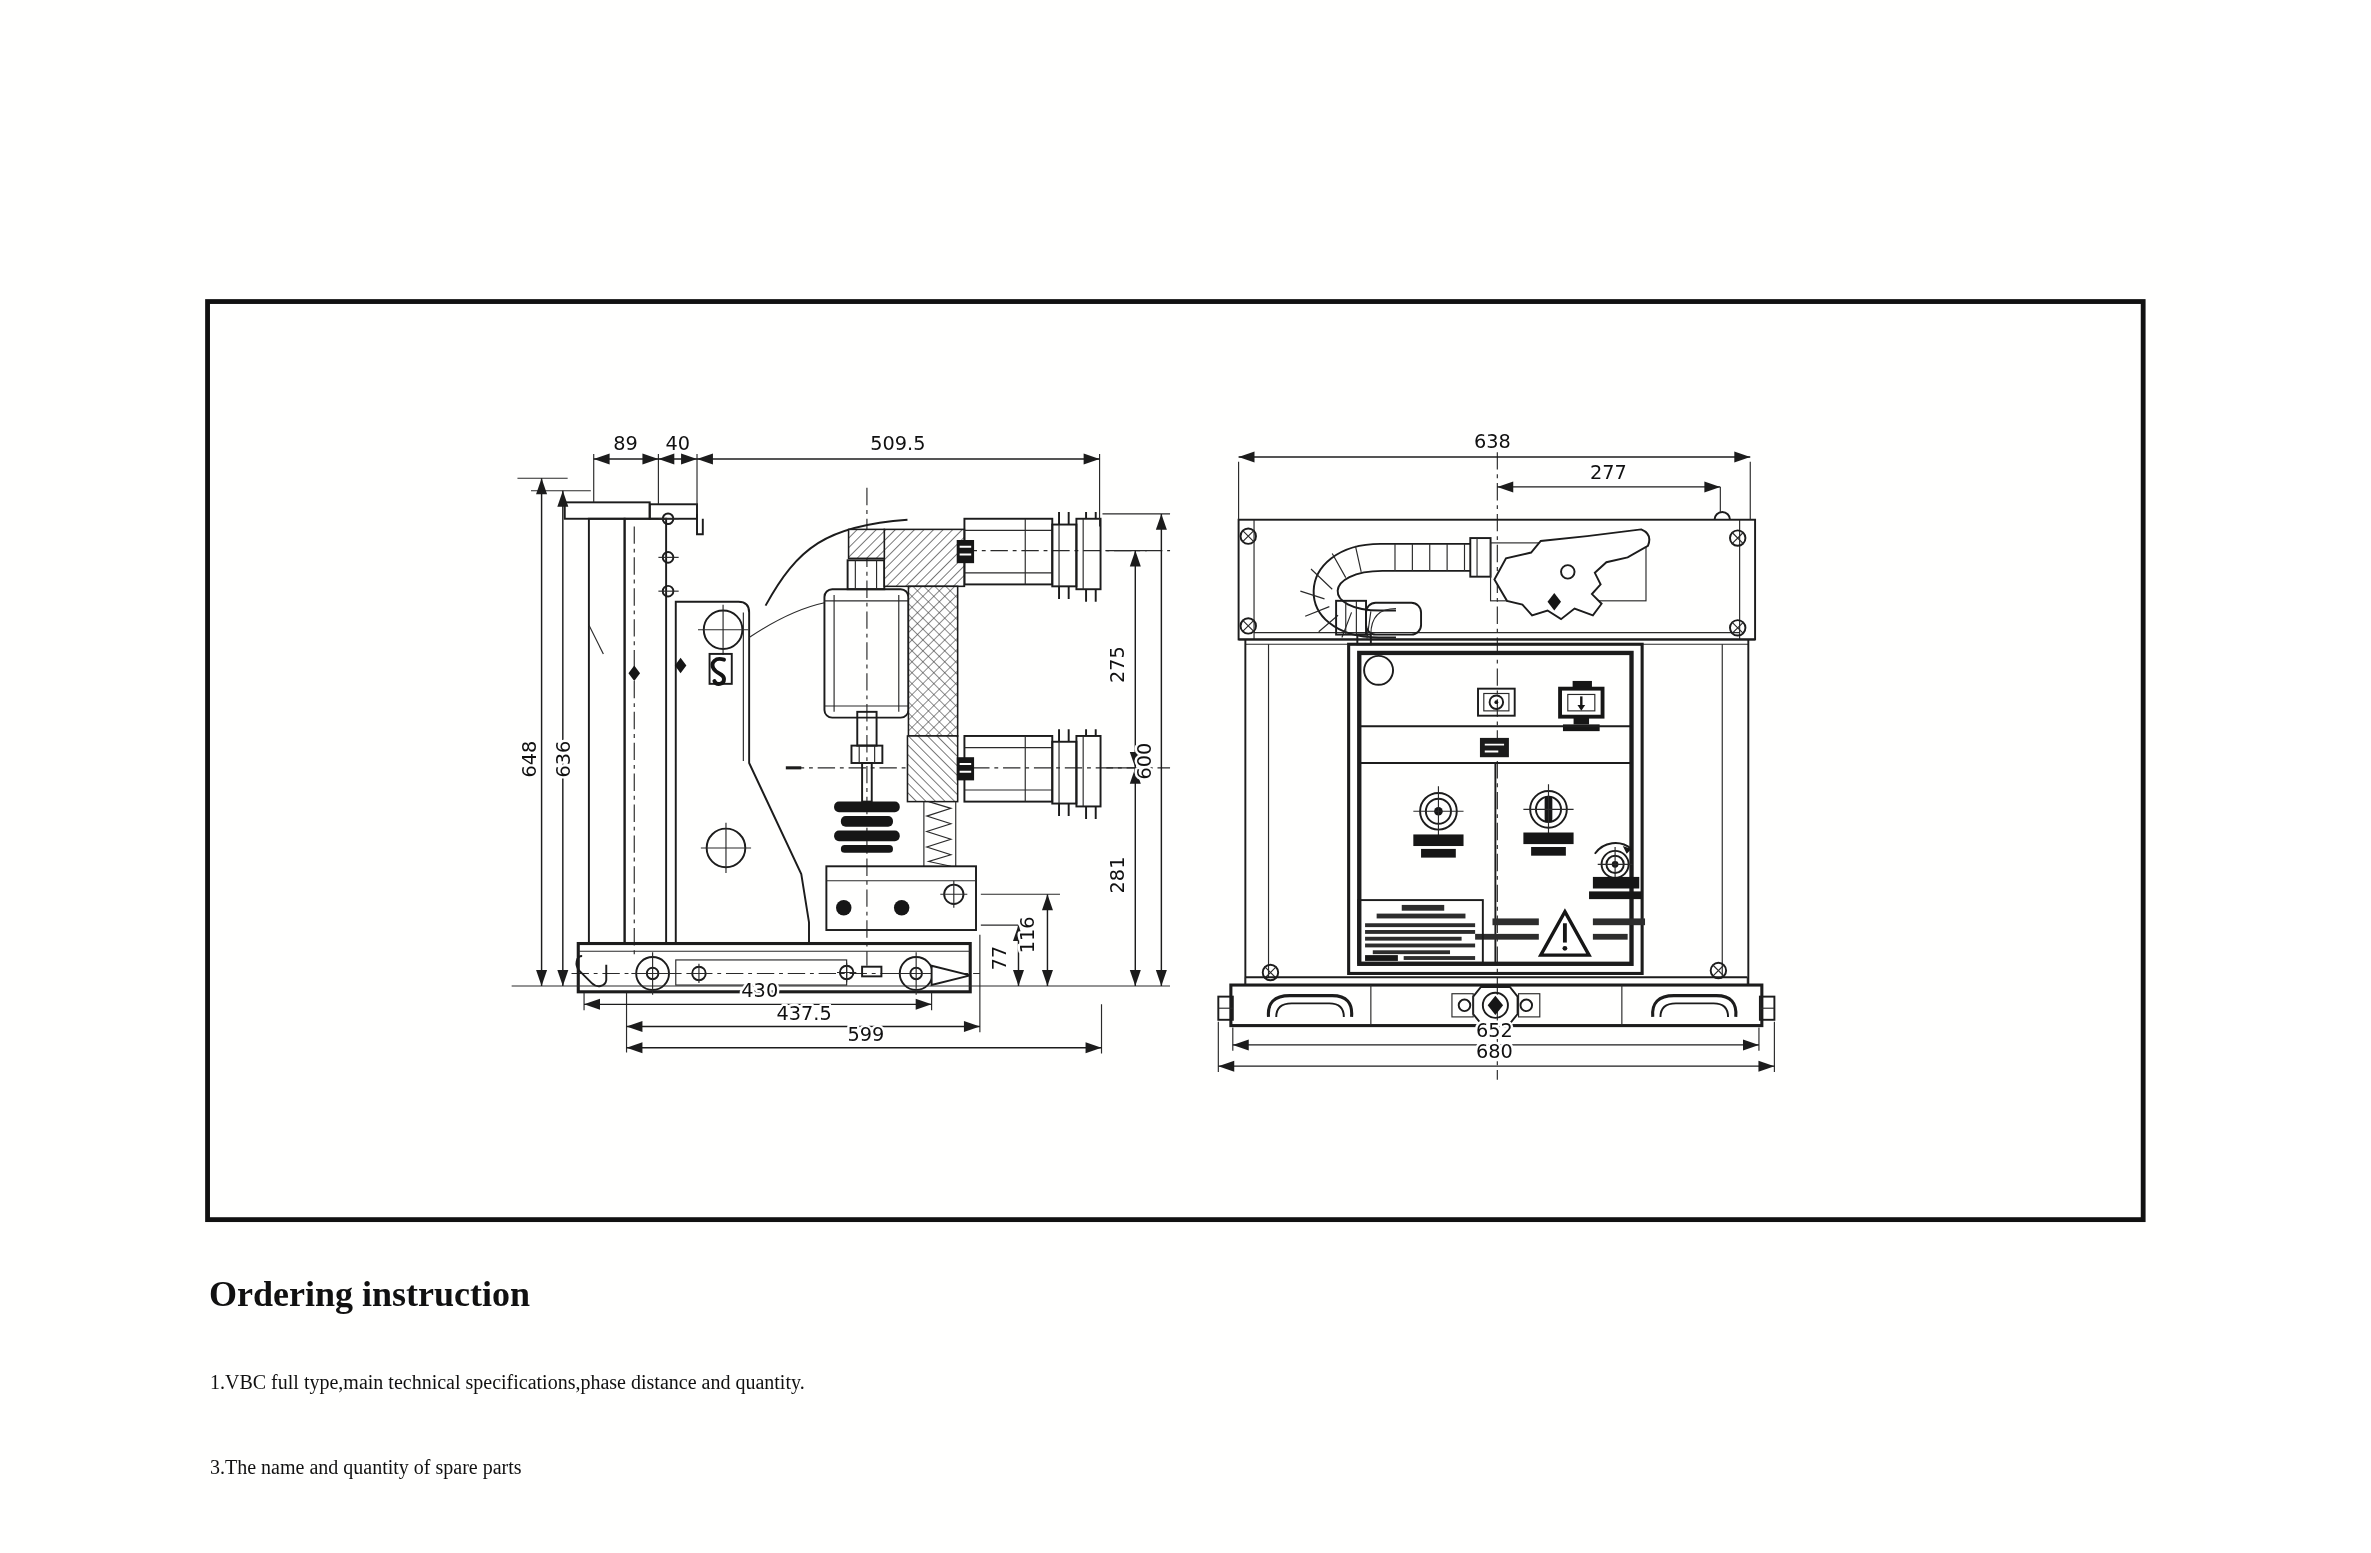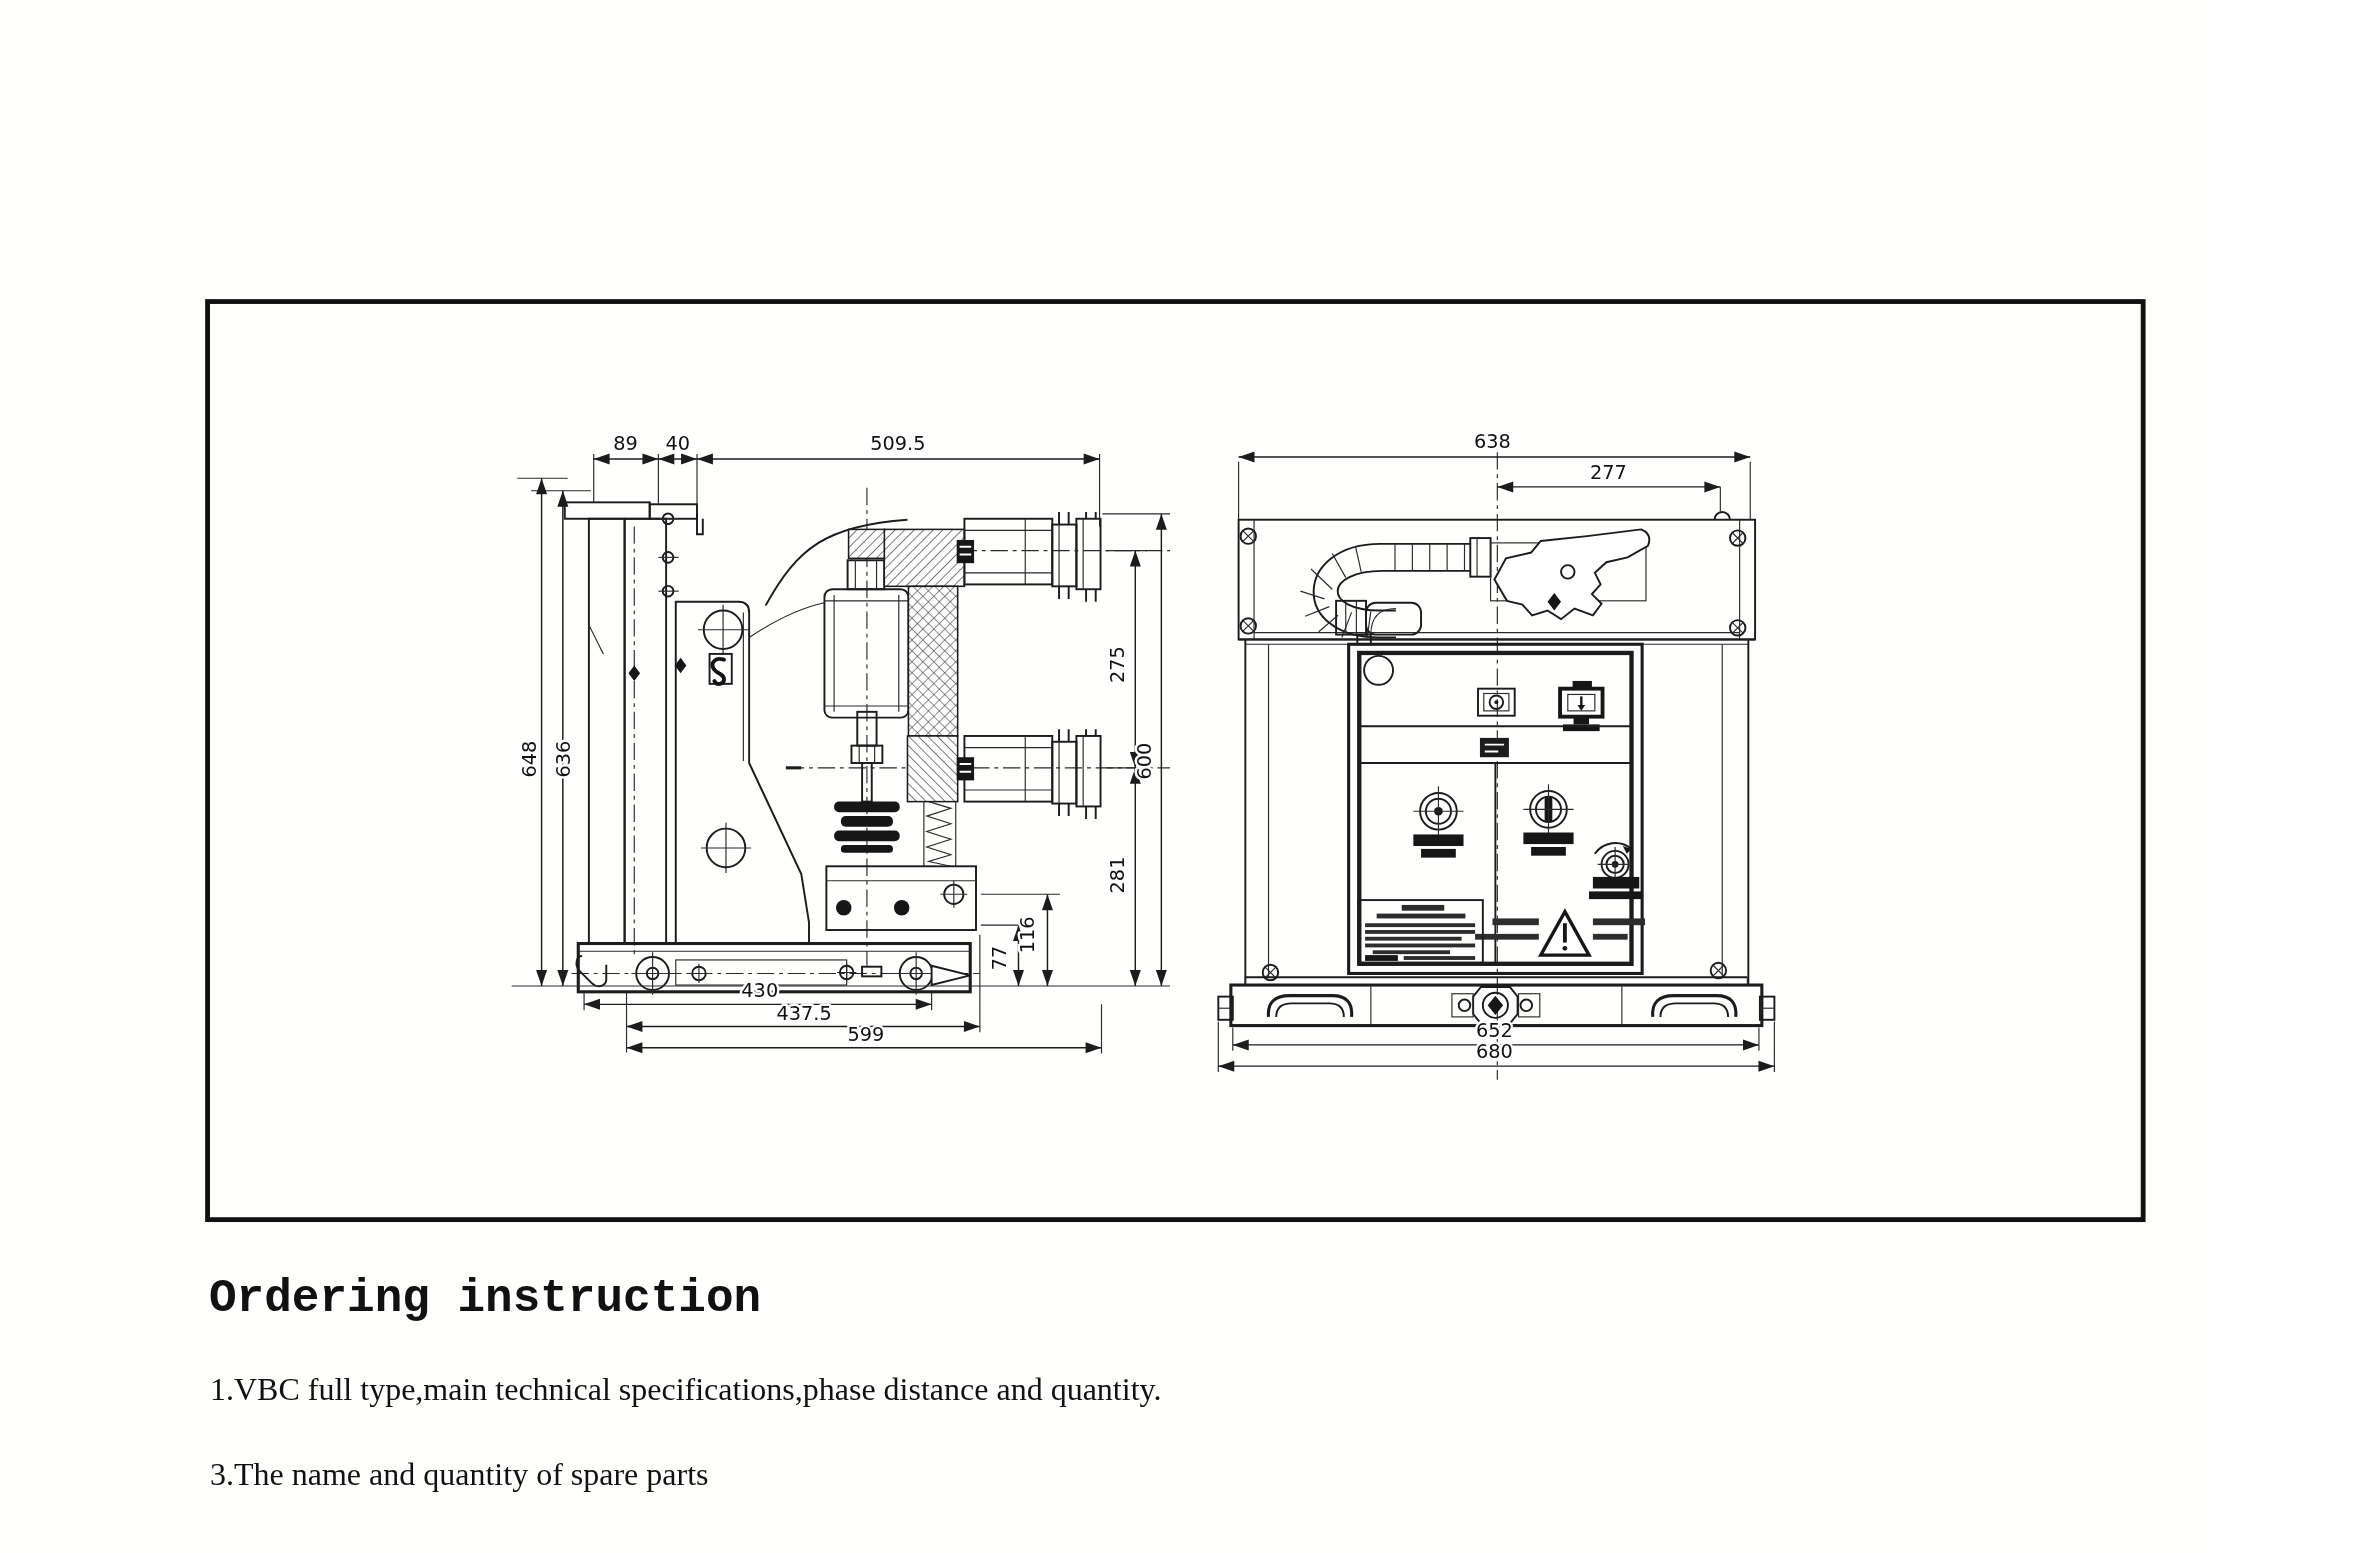--- a/index.html
+++ b/index.html
@@ -12,23 +12,23 @@
   .tn{stroke:#2a2a2a;stroke-width:1.2;fill:none;}
   .cl{stroke:#2a2a2a;stroke-width:1.2;fill:none;stroke-dasharray:18 5 4 5;}
   .dm{stroke:#1c1c1c;stroke-width:1.5;fill:none;marker-start:url(#as);marker-end:url(#ae);}
   .xt{stroke:#2a2a2a;stroke-width:1.2;fill:none;}
   .blk{fill:#161616;stroke:none;}
   .gry{fill:#2d2d2d;stroke:none;}
   .wfill{fill:#ffffff;}
   text.dim{font-family:"DejaVu Sans",sans-serif;font-size:20px;fill:#111;text-anchor:middle;
            paint-order:stroke;stroke:#ffffff;stroke-width:5px;stroke-linejoin:round;}
   
-  .heading{position:absolute;left:209px;top:1273px;font-size:46px;font-weight:bold;
-           letter-spacing:0px;white-space:nowrap;font-family:Liberation Mono, monospace;}
-  .inst{position:absolute;left:210px;font-size:32px;white-space:nowrap;}
+  .heading{position:absolute;left:209px;top:1273px;font-size:36px;font-weight:bold;
+           letter-spacing:0px;white-space:nowrap;}
+  .inst{position:absolute;left:210px;font-size:20px;white-space:nowrap;}
   .inst1{top:1371px;} .inst2{top:1414px;} .inst3{top:1456px;}
 </style>
 </head>
 <body>
 
 <div class="page">
 
 <svg width="2371" height="1554" viewBox="0 0 2456 1609">
   <defs>
     <marker id="ae" markerWidth="13" markerHeight="12" refX="12" refY="6" orient="auto">

